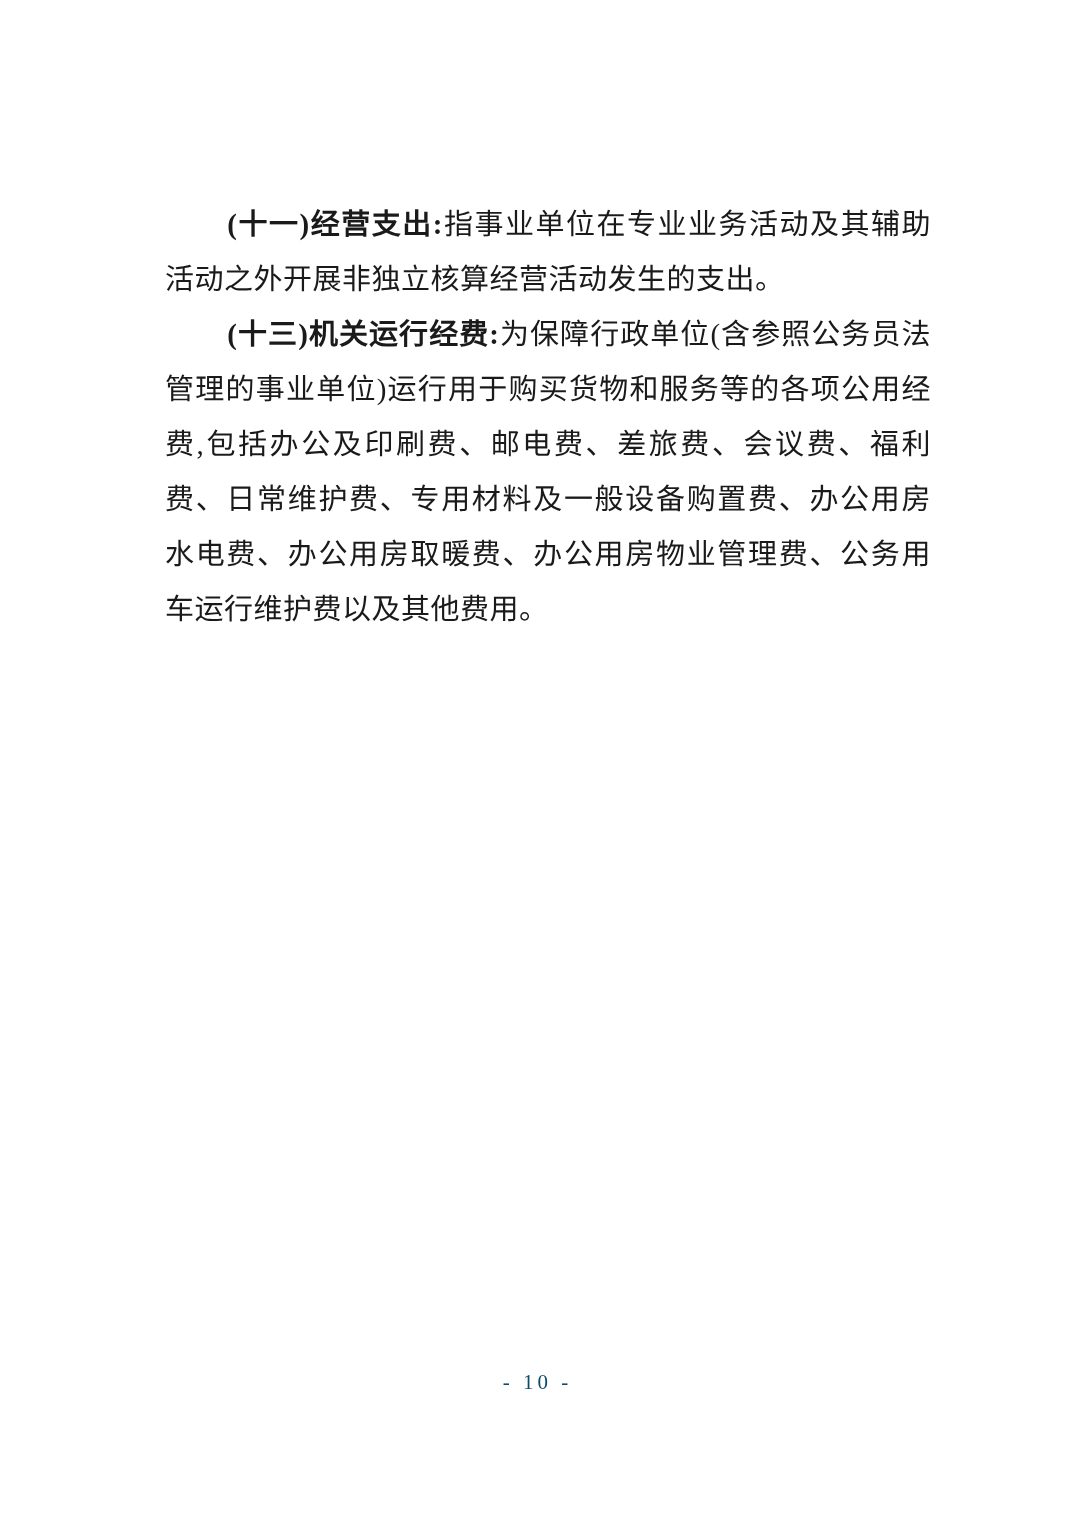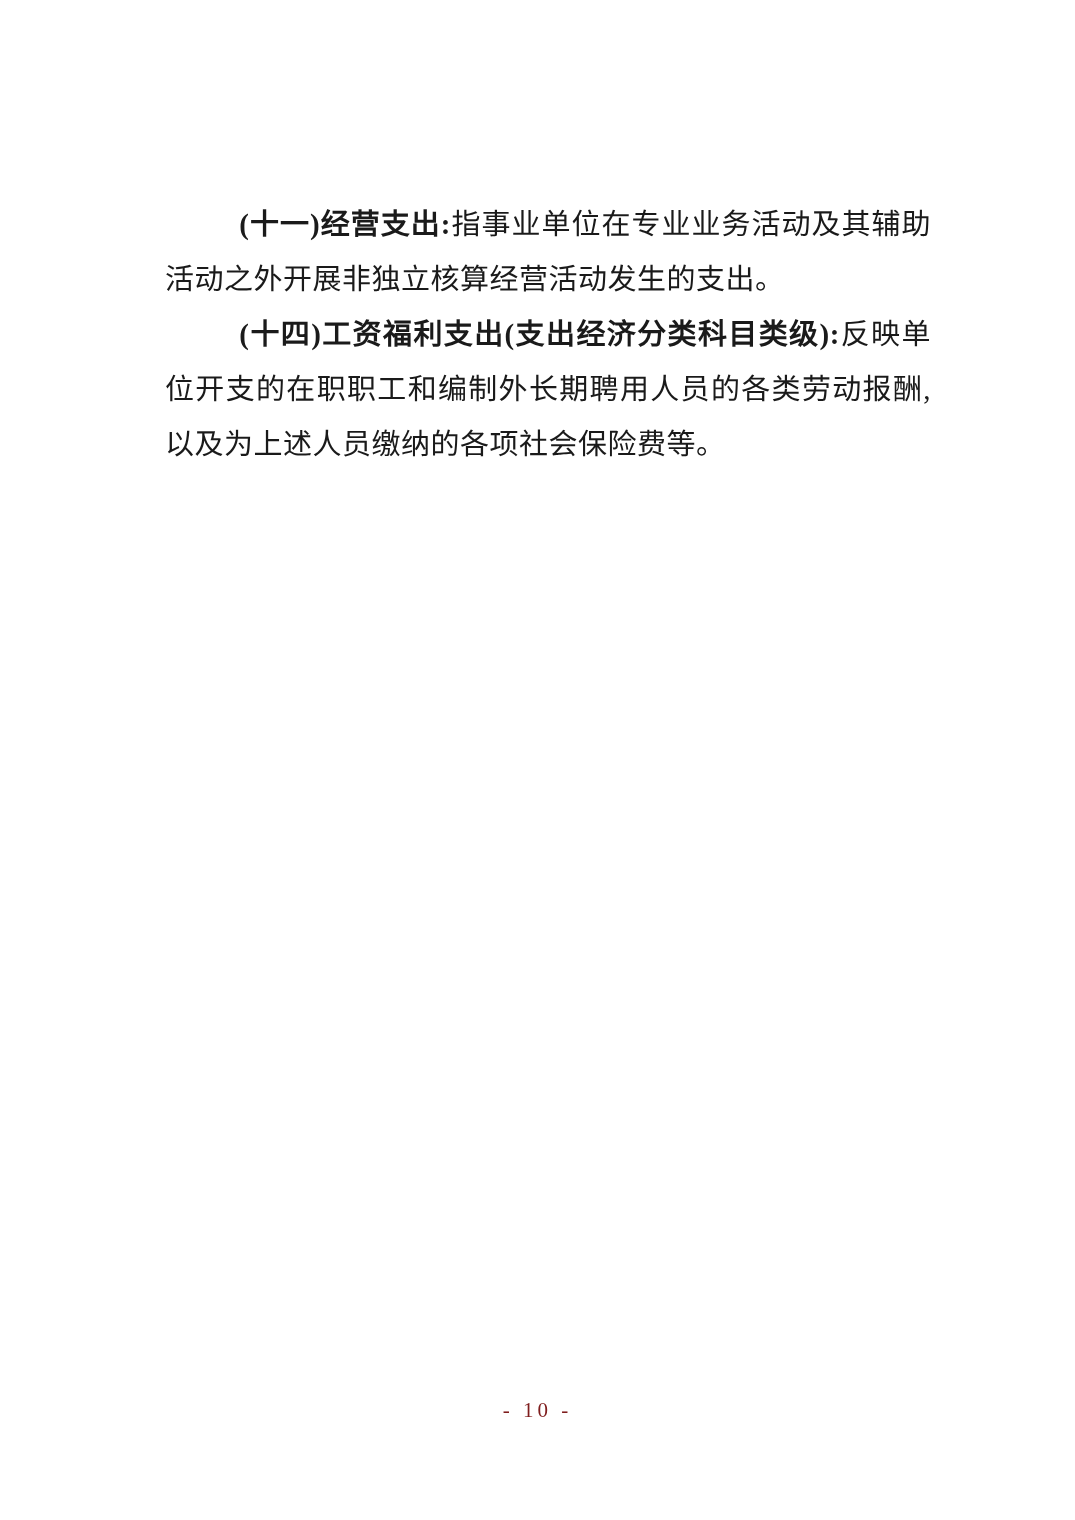--- a/index.html
+++ b/index.html
@@ -27,35 +27,34 @@
     text-align-last: left;
     letter-spacing: 0.5px;
   }
   .para {
     margin: 0;
     text-indent: 2.15em;
     word-break: break-all;
   }
   .para .lead {
     font-weight: bold;
-    margin-left: 12px;
   }
   .page-number {
     position: absolute;
-    top: 1398px;
+    top: 1370px;
     left: 0;
     width: 100%;
     text-align: center;
     font-size: 21px;
     letter-spacing: 4px;
-    color: #7f1d1d;
+    color: #0c4a6e;
   }
 </style>
 </head>
 <body>
 
 <div class="page">
   <div class="content">
     <p class="para"><span class="lead">(十一)经营支出:</span><span class="text">指事业单位在专业业务活动及其辅助活动之外开展非独立核算经营活动发生的支出。</span></p>
-    <p class="para"><span class="lead">(十四)工资福利支出(支出经济分类科目类级):</span><span class="text">反映单位开支的在职职工和编制外长期聘用人员的各类劳动报酬,以及为上述人员缴纳的各项社会保险费等。</span></p>
+    <p class="para"><span class="lead">(十三)机关运行经费:</span><span class="text">为保障行政单位(含参照公务员法管理的事业单位)运行用于购买货物和服务等的各项公用经费,包括办公及印刷费、邮电费、差旅费、会议费、福利费、日常维护费、专用材料及一般设备购置费、办公用房水电费、办公用房取暖费、办公用房物业管理费、公务用车运行维护费以及其他费用。</span></p>
   </div>
   <div class="page-number">- 10 -</div>
 </div>
 
 </body></html>

